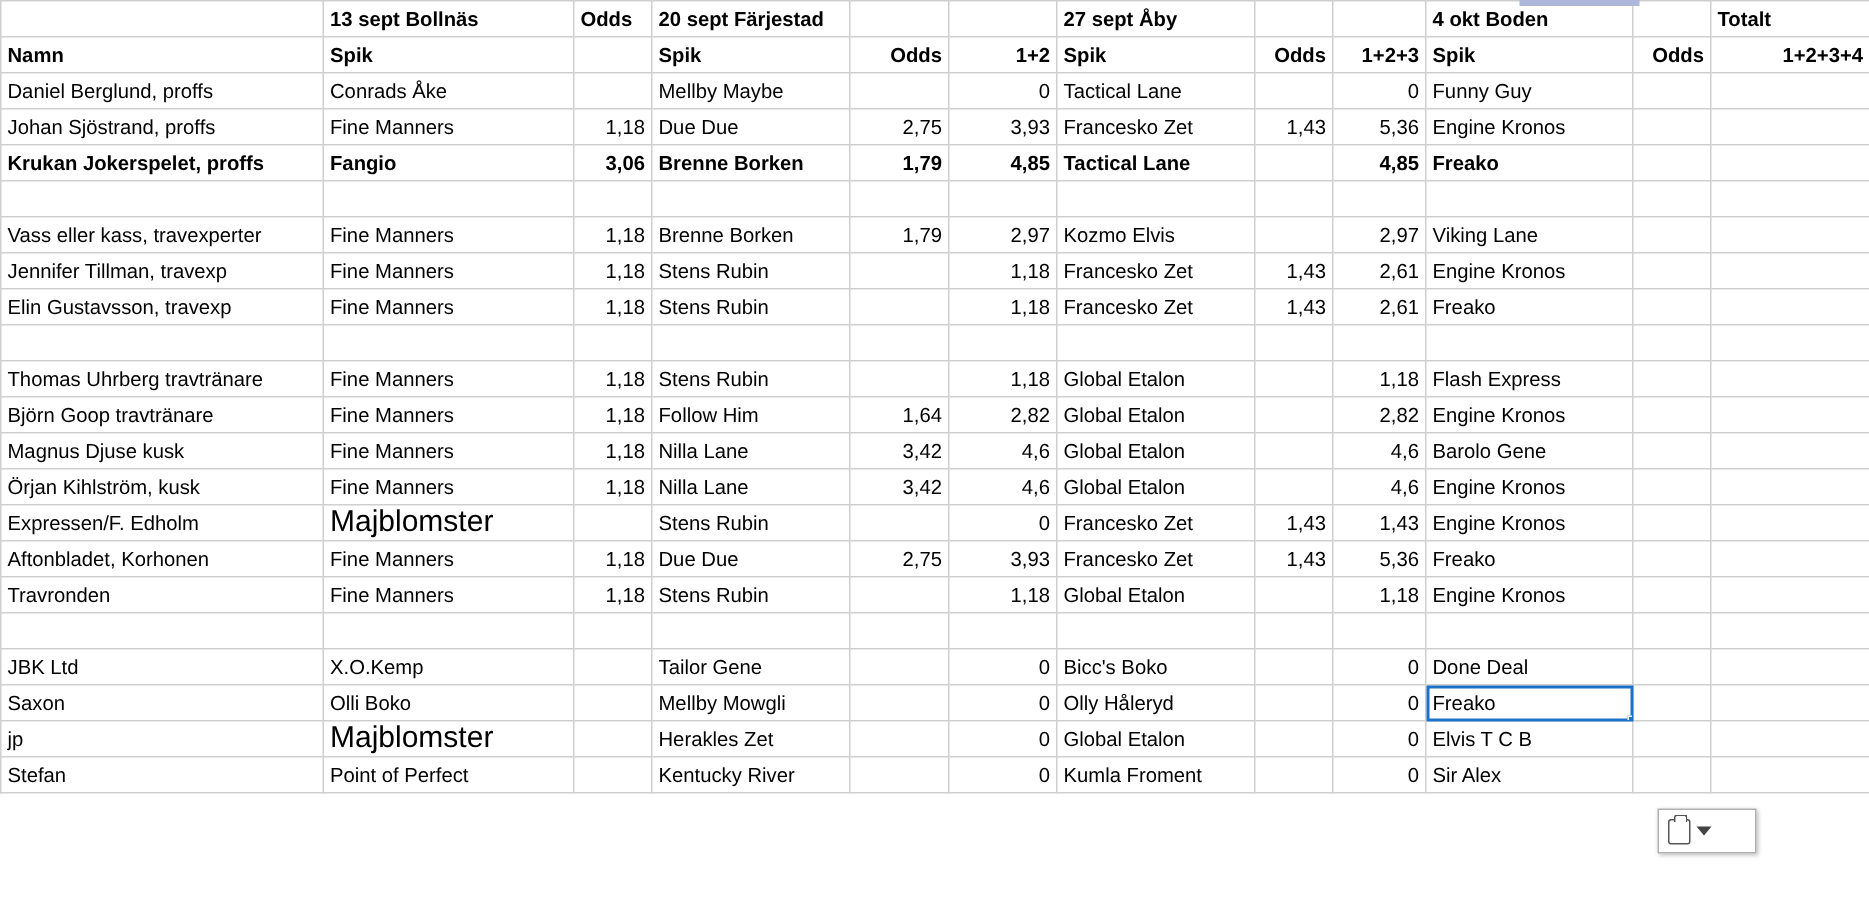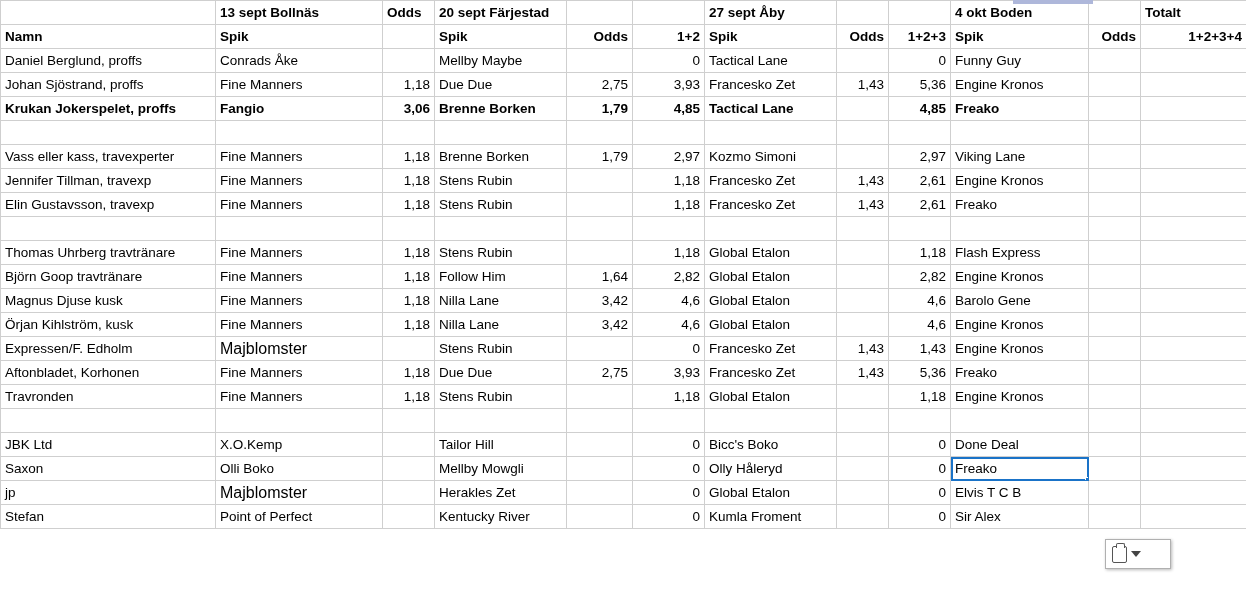--- a/index.html
+++ b/index.html
@@ -43,21 +43,21 @@
   col.c8 { width: 62px; }
   col.c9 { width: 138px; }
   col.c10 { width: 52px; }
   col.c11 { width: 106px; }
 
   .num { text-align: right; padding-right: 6px; }
   .green { background: #e2efda; margin-top: 38px; }
   .yellow { background: #ffff00; }
   .peach { background: #fce4d6; }
   .bold { font-weight: bold; }
-  .big { font-size: 16px; }
+  .big { font-size: 20px; }
   .empty-row td { height: 24px; }
   .selected {
     outline: 2px solid #1a73c8;
     outline-offset: -2px;
     position: relative;
   }
   .sel-handle {
     position: absolute;
     right: -3px; bottom: -3px;
     width: 6px; height: 6px;
@@ -213,21 +213,21 @@
           <td class="num"></td>
           <td class="num"></td>
         </tr>
         <tr>
           <td class="">Vass eller kass, travexperter</td>
           <td class="">Fine Manners</td>
           <td class="num">1,18</td>
           <td class="">Brenne Borken</td>
           <td class="num">1,79</td>
           <td class="num">2,97</td>
-          <td class="">Kozmo Simoni</td>
+          <td class="">Kozmo Elvis</td>
           <td class="num"></td>
           <td class="num">2,97</td>
           <td class="">Viking Lane</td>
           <td class="num"></td>
           <td class="num"></td>
         </tr>
         <tr>
           <td class="">Jennifer Tillman, travexp</td>
           <td class="">Fine Manners</td>
           <td class="num">1,18</td>
@@ -378,21 +378,21 @@
           <td class="num"></td>
           <td class="num"></td>
           <td class=""></td>
           <td class="num"></td>
           <td class="num"></td>
         </tr>
         <tr>
           <td class="">JBK Ltd</td>
           <td class="">X.O.Kemp</td>
           <td class="num"></td>
-          <td class="">Tailor Hill</td>
+          <td class="">Tailor Gene</td>
           <td class="num"></td>
           <td class="num">0</td>
           <td class="">Bicc's Boko</td>
           <td class="num"></td>
           <td class="num">0</td>
           <td class="">Done Deal</td>
           <td class="num"></td>
           <td class="num"></td>
         </tr>
         <tr>

